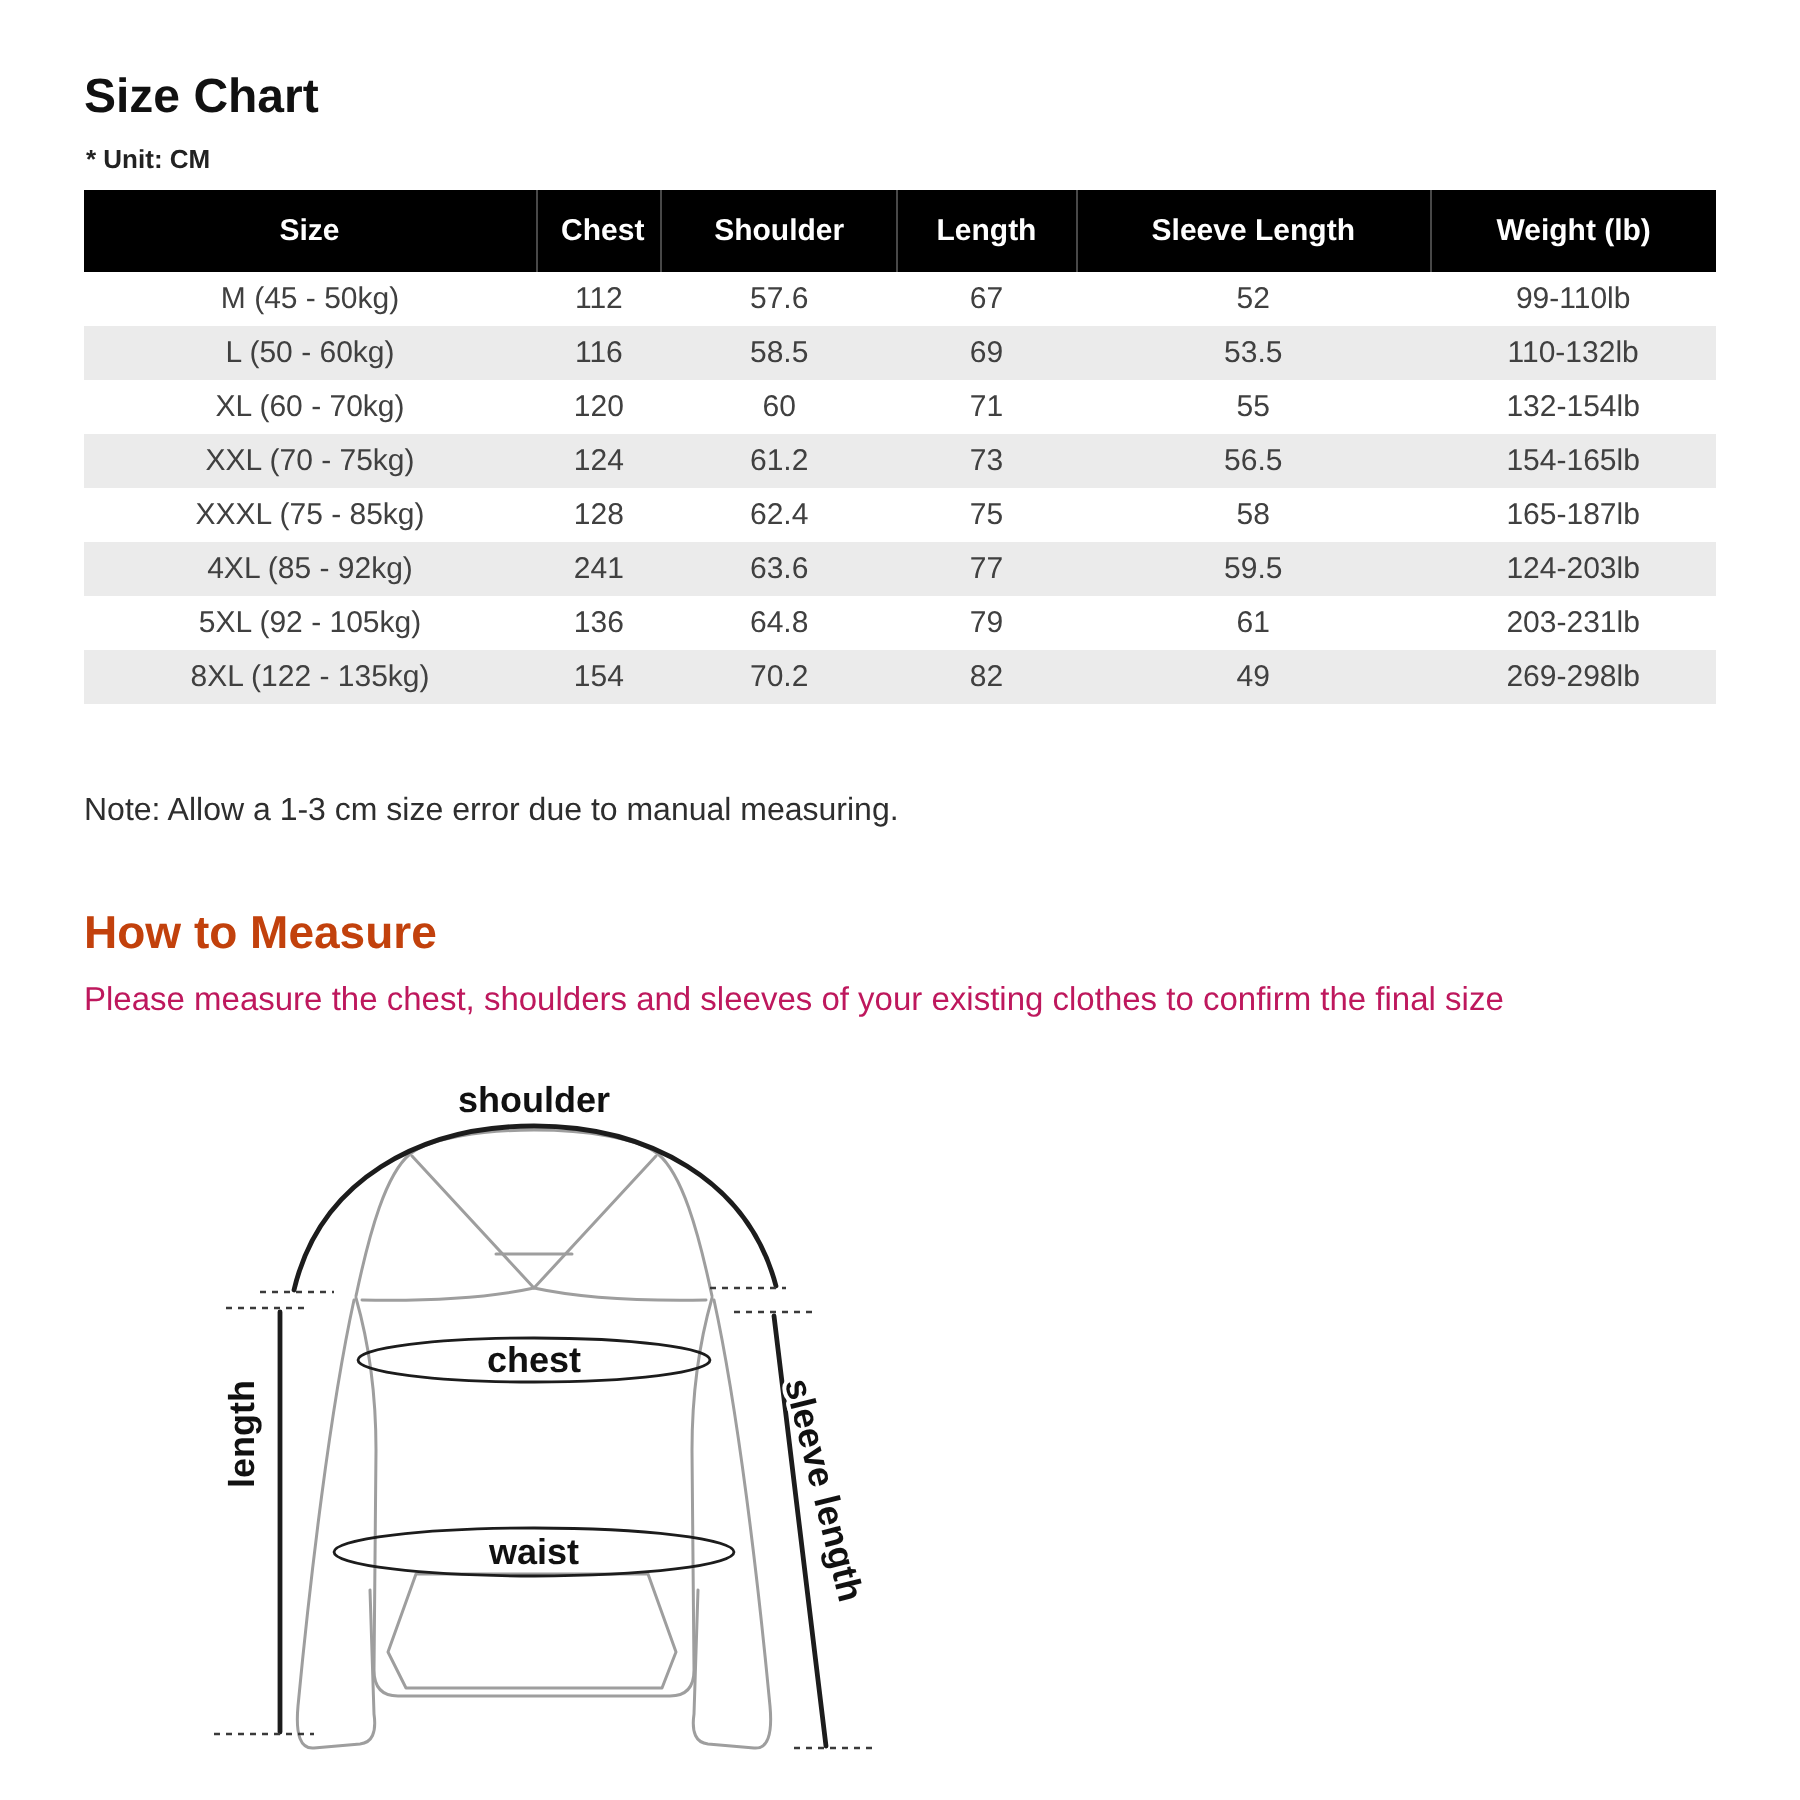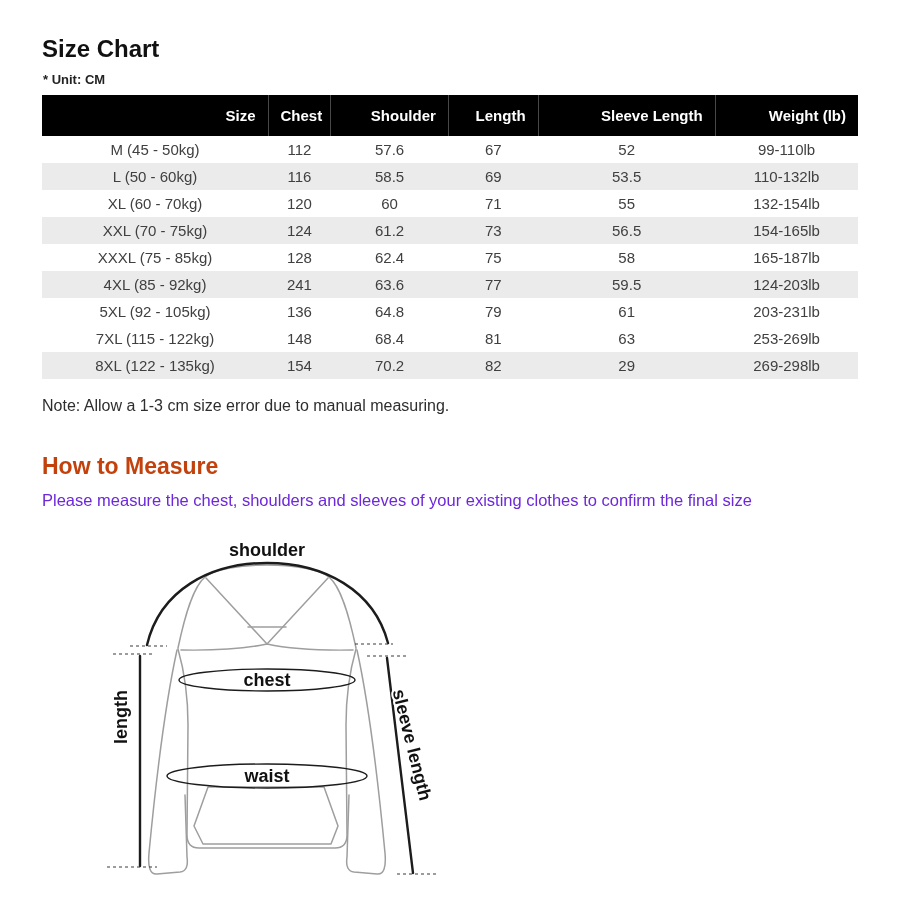--- a/index.html
+++ b/index.html
@@ -21,40 +21,40 @@
     position: absolute; left: 43px; top: 72px;
     font-size: 13px; font-weight: bold; color: #222;
   }
 
   table.size-table {
     position: absolute; left: 42px; top: 95px; width: 816px;
     border-collapse: collapse; table-layout: fixed;
   }
   table.size-table th {
     background: #000; color: #fff; font-weight: bold; font-size: 15px;
-    height: 27px; padding: 12px; border-right: 1px solid #484848; text-align: right;
+    height: 27px; padding: 12px; border-right: 1px solid #484848;
   }
   table.size-table th:last-child { border-right: none; margin-left: 28px; }
   table.size-table td {
     text-align: center; font-size: 15px; color: #404040;
     height: 27px; padding: 0;
   }
   table.size-table tr.alt { background: #ebebeb; }
 
   .measure-note {
     position: absolute; left: 42px; top: 397px;
     font-size: 16px; color: #2e2e2e;
   }
   .htm-title {
     position: absolute; left: 42px; top: 453px;
     font-size: 23px; font-weight: bold; color: #c2410c;
   }
   .htm-subtitle {
     position: absolute; left: 42px; top: 491px;
-    font-size: 16.5px; color: #6d28d9;
+    font-size: 16.5px; color: #be185d;
   }
   .diagram { position: absolute; left: 85px; top: 535px; }
 
   .diagram text {
     font-family: "Liberation Sans", sans-serif;
     font-weight: bold; font-size: 18px; fill: #111;
     paint-order: stroke; stroke: #ffffff; stroke-width: 4px; stroke-linejoin: round;
   }
   .garment { fill: none; stroke: #9e9e9e; stroke-width: 1.5; stroke-linejoin: round; stroke-linecap: round; }
   .girth { fill: none; stroke: #1c1c1c; stroke-width: 1.4; }
@@ -130,34 +130,26 @@
           <td>124-203lb</td>
         </tr>
         <tr>
           <td>5XL (92 - 105kg)</td>
           <td>136</td>
           <td>64.8</td>
           <td>79</td>
           <td>61</td>
           <td>203-231lb</td>
         </tr>
-        <tr>
-          <td>7XL (115 - 122kg)</td>
-          <td>148</td>
-          <td>68.4</td>
-          <td>81</td>
-          <td>63</td>
-          <td>253-269lb</td>
-        </tr>
         <tr class="alt">
           <td>8XL (122 - 135kg)</td>
           <td>154</td>
           <td>70.2</td>
           <td>82</td>
-          <td>29</td>
+          <td>49</td>
           <td>269-298lb</td>
         </tr>
       </tbody>
   </table>
 
   <div class="measure-note">Note: Allow a 1-3 cm size error due to manual measuring.</div>
   <div class="htm-title">How to Measure</div>
   <div class="htm-subtitle">Please measure the chest, shoulders and sleeves of your existing clothes to confirm the final size</div>
 
   <svg class="diagram" width="375" height="362" viewBox="0 0 375 362" xmlns="http://www.w3.org/2000/svg">

